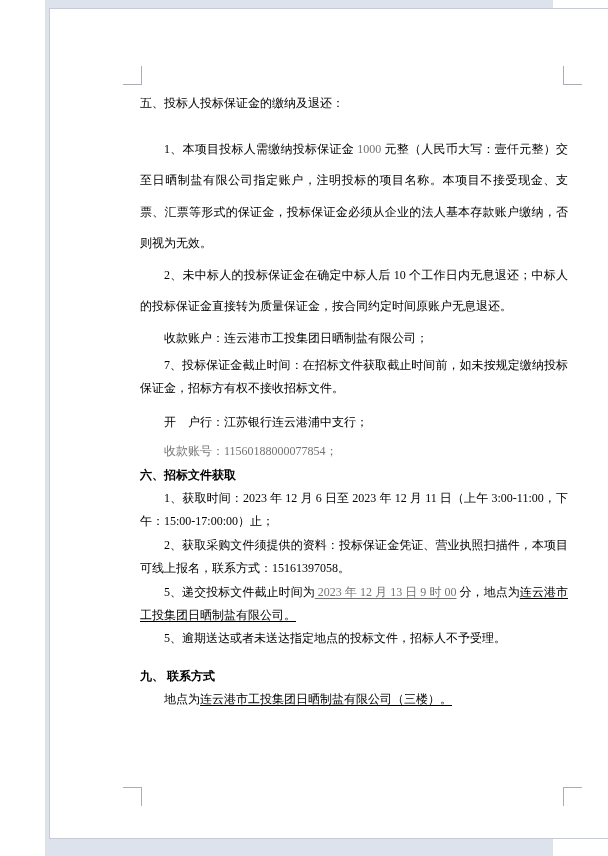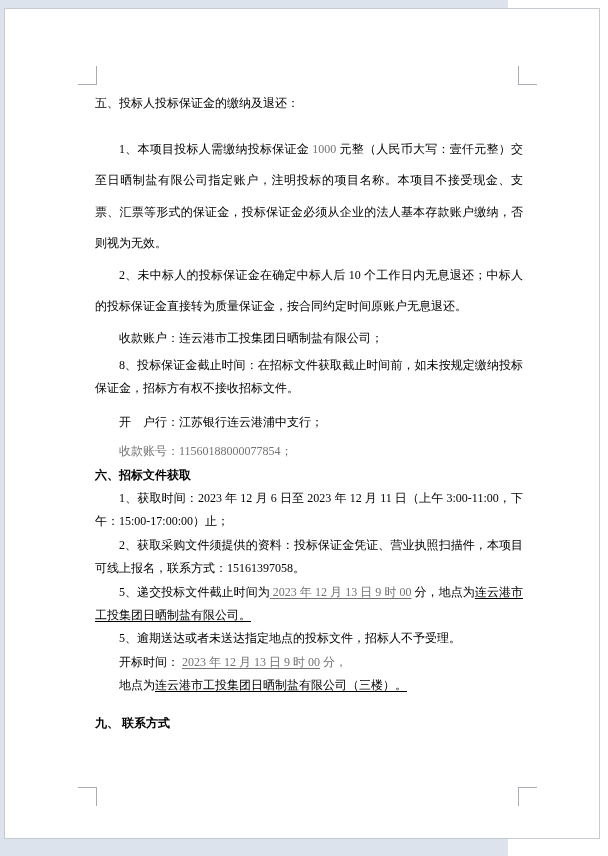--- a/index.html
+++ b/index.html
@@ -5,20 +5,21 @@
   html, body { margin: 0; padding: 0; }
   body {
     width: 608px; height: 856px;
     overflow: hidden;
     font-family: "Liberation Serif", "DejaVu Serif", serif;
   }
   .app {
     position: relative;
     width: 508px; height: 856px;
     background: #dce3ed;
+    margin-left: 45px;
   }
   .page {
     position: absolute;
     left: 4px; top: 8px;
     width: 596px; height: 831px;
     background: #ffffff;
     border: 1px solid #c6cad1;
     box-sizing: border-box;
   }
   
@@ -54,26 +55,25 @@
   <div class="page">
     <div class="cropmark tl"></div>
     <div class="cropmark tr"></div>
     <div class="cropmark bl"></div>
     <div class="cropmark br"></div>
     <div class="content" id="doc-content">
         <p class="para loose"><span>五、投标人投标保证金的缴纳及退还：</span></p>
         <p class="para loose indent mt14"><span>1、本项目投标人需缴纳投标保证金 </span><span class="red">1000</span><span> 元整（人民币大写：壹仟元整）交至日晒制盐有限公司指定账户，注明投标的项目名称。本项目不接受现金、支票、汇票等形式的保证金，投标保证金必须从企业的法人基本存款账户缴纳，否则视为无效。</span></p>
         <p class="para loose indent"><span>2、未中标人的投标保证金在确定中标人后 10 个工作日内无息退还；中标人的投标保证金直接转为质量保证金，按合同约定时间原账户无息退还。</span></p>
         <p class="para loose indent"><span>收款账户：连云港市工投集团日晒制盐有限公司；</span></p>
-        <p class="para normal indent"><span>8、投标保证金截止时间：在招标文件获取截止时间前，如未按规定缴纳投标保证金，招标方有权不接收招标文件。</span></p>
+        <p class="para normal indent"><span>7、投标保证金截止时间：在招标文件获取截止时间前，如未按规定缴纳投标保证金，招标方有权不接收招标文件。</span></p>
         <p class="para normal indent mt10"><span>开　户行：江苏银行连云港浦中支行；</span></p>
         <p class="para normal indent mt6"><span class="red">收款账号：11560188000077854；</span></p>
         <p class="para normal bold"><span>六、招标文件获取</span></p>
         <p class="para normal indent"><span>1、获取时间：2023 年 12 月 6 日至 2023 年 12 月 11 日（上午 3:00-11:00，下午：15:00-17:00:00）止；</span></p>
         <p class="para normal indent"><span>2、获取采购文件须提供的资料：投标保证金凭证、营业执照扫描件，本项目可线上报名，联系方式：15161397058。</span></p>
         <p class="para normal indent"><span>5、递交投标文件截止时间为</span><span class="red u"> 2023 年 12 月 13 日 9 时 00</span><span> 分，地点为</span><span class="u">连云港市工投集团日晒制盐有限公司。</span></p>
         <p class="para normal indent"><span>5、逾期送达或者未送达指定地点的投标文件，招标人不予受理。</span></p>
-        <p class="para normal indent"><span>开标时间： </span><span class="red u"> 2023 年 12 月 13 日 9 时 00</span><span class="red"> 分，</span></p>
+        <p class="para normal bold mt14"><span>九、 联系方式</span></p>
         <p class="para normal indent"><span>地点为</span><span class="u">连云港市工投集团日晒制盐有限公司（三楼）。</span></p>
-        <p class="para normal bold mt14"><span>九、 联系方式</span></p>
       </div>
   </div>
 </div>
 
 </body></html>

